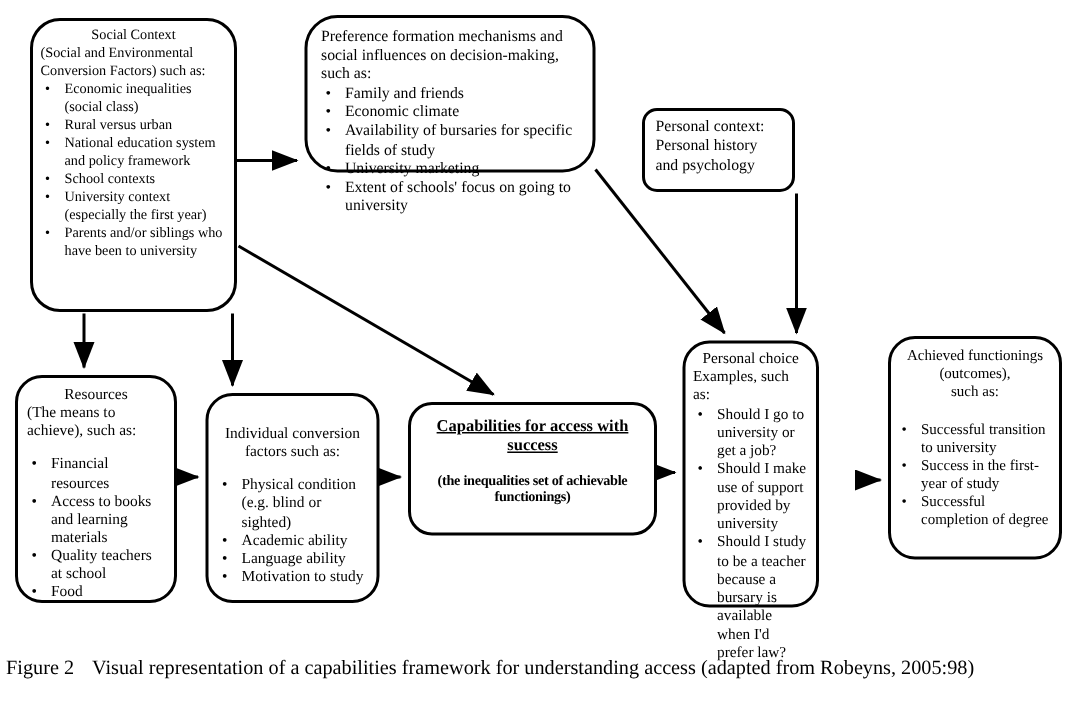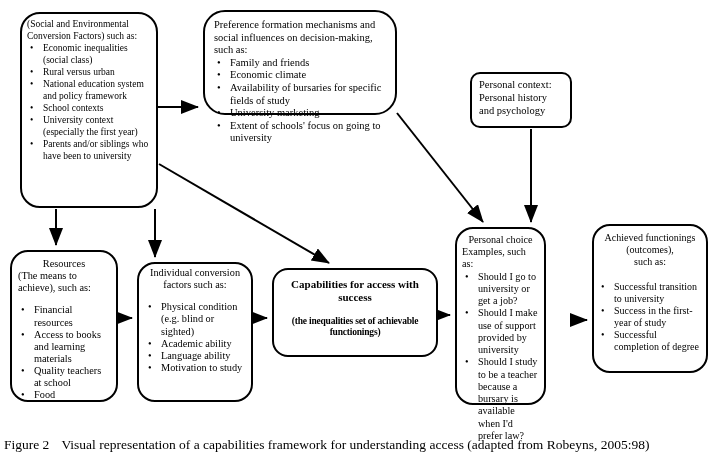--- a/index.html
+++ b/index.html
@@ -24,25 +24,25 @@
     line-height: 1.22;
   }
   .ctr { text-align: center; }
   .li { display: flex; }
   .dot { flex: 0 0 13px; padding-left: 3px; }
   .gap { height: 10px; }
 
   
   #box-social   { left: 20px;  top: 12px;  width: 138px; height: 196px; font-size: 9.5px; line-height: 1.26; border-radius: 20px; }
   #box-pref     { left: 203px; top: 10px;  width: 194px; height: 105px; font-size: 10.5px; line-height: 1.2; border-radius: 22px; padding: 7px 9px; }
-  #box-pcontext { left: 470px; top: 72px;  width: 102px; height: 56px;  font-size: 10.5px; border-radius: 10px; padding: 5px 7px; }
+  #box-pcontext { left: 428px; top: 72px;  width: 102px; height: 56px;  font-size: 10.5px; border-radius: 10px; padding: 5px 7px; }
   #box-res      { left: 10px;  top: 250px; width: 108px; height: 152px; font-size: 10.3px; line-height: 1.18; border-radius: 18px; padding: 6px 6px; }
-  #box-indiv    { left: 137px; top: 262px; width: 116px; height: 140px; font-size: 10.3px; line-height: 1.18; border-radius: 18px; padding: 3px 6px; }
+  #box-indiv    { left: 137px; top: 262px; width: 116px; height: 140px; font-size: 10.3px; line-height: 1.18; border-radius: 18px; padding: 20px 6px; }
   #box-cap      { left: 272px; top: 268px; width: 166px; height: 89px;  border-radius: 16px; padding: 8px 5px; }
-  #box-cap .cap-title { font-size: 11px; font-weight: bold; }
+  #box-cap .cap-title { font-size: 11px; font-weight: bold; text-decoration: underline; }
   #box-cap .cap-sub   { font-size: 9.5px; font-weight: bold; letter-spacing: -0.2px; margin-top: 11px; }
   #box-choice   { left: 455px; top: 227px; width: 91px; height: 178px; font-size: 10.2px; line-height: 1.2; border-radius: 18px; padding: 5px 5px; }
   #box-achv     { left: 592px; top: 224px; width: 116px; height: 149px; font-size: 10px;   line-height: 1.2; border-radius: 18px; padding: 6px 4px; }
   #box-achv .gap { height: 13px; }
 
   .caption {
     position: absolute;
     left: 4px;
     top: 437px;
     width: 710px;
@@ -67,20 +67,21 @@
     <line x1="159" y1="164" x2="329" y2="263" marker-end="url(#ah)"></line>
     <line x1="397" y1="113" x2="483" y2="222" marker-end="url(#ah)"></line>
     <line x1="531" y1="129" x2="531" y2="222" marker-end="url(#ah)"></line>
     <line x1="118" y1="318" x2="132" y2="318" marker-end="url(#ah)"></line>
     <line x1="253" y1="318" x2="267" y2="318" marker-end="url(#ah)"></line>
     <line x1="438" y1="315" x2="450" y2="315" marker-end="url(#ah)"></line>
     <line x1="571" y1="320" x2="587" y2="320" marker-end="url(#ah)"></line>
   </svg>
 
   <div class="box" id="box-social">
+    <div class="ctr">Social Context</div>
     <div>(Social and Environmental Conversion Factors) such as:</div>
     <div class="li">
         <span class="dot">•</span>
         <span>Economic inequalities (social class)</span>
       </div>
     <div class="li">
         <span class="dot">•</span>
         <span>Rural versus urban</span>
       </div>
     <div class="li">

